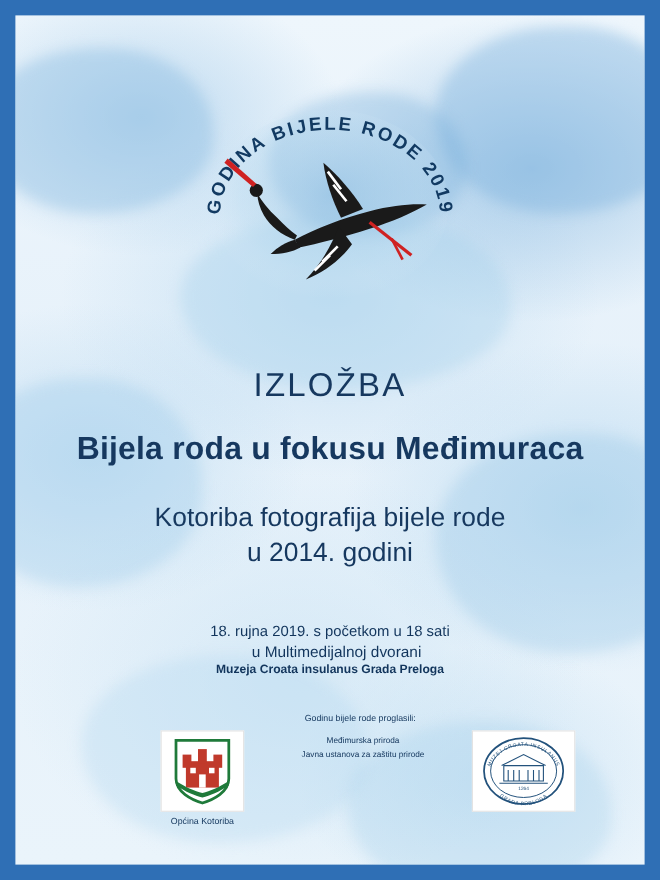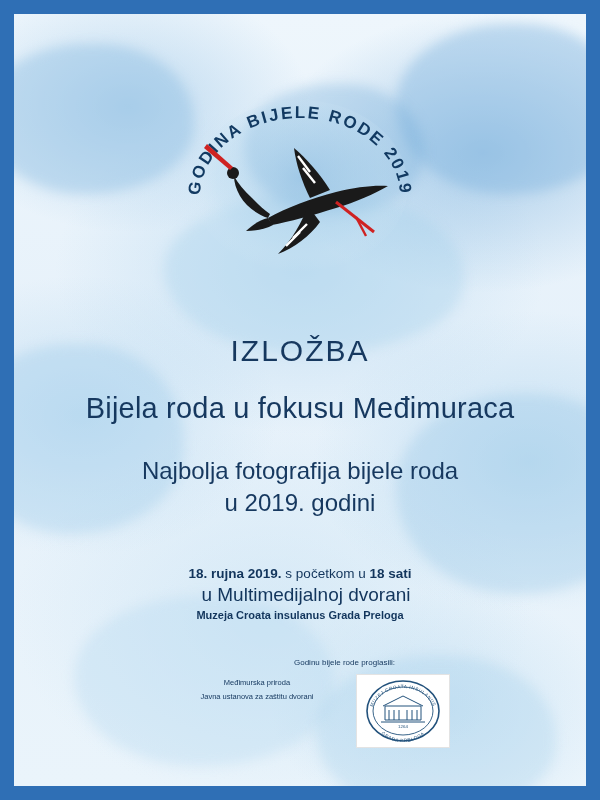--- a/index.html
+++ b/index.html
@@ -84,21 +84,21 @@
     color: #12355c;
   }
   .line-izlozba {
     font-size: 30px;
     letter-spacing: 2px;
     color: #16385f;
     margin: 0 0 24px 0;
   }
   .line-title {
     font-size: 29px;
-    font-weight: normal;
+    font-weight: bold;
     color: #16385f;
     margin: 0 0 30px 0;
     letter-spacing: 0.2px;
   }
   .line-sub1 {
     font-size: 24px;
     color: #16385f;
     margin: 0;
     line-height: 1.35;
   }
@@ -107,35 +107,35 @@
   .details {
     position: absolute;
     left: 0;
     right: 0;
     top: 552px;
     text-align: center;
     color: #12355c;
   }
   .details .d-row { margin: 0 0 3px 0; }
   .d1 { font-size: 13.5px; }
-  .d1 b { font-weight: bold; }
-  .d2 { font-size: 19px; padding-left: 12px; }
+  .d1 b { font-weight: normal; }
+  .d2 { font-size: 14px; padding-left: 12px; }
   .d3 { font-size: 11px; font-weight: bold; }
   .d4 { font-size: 12.5px; }
 
   
   .sponsors {
     position: absolute;
     left: 0;
     right: 0;
     bottom: 34px;
   }
   .spons-label {
     position: absolute;
-    left: 280px;
+    left: 263px;
     top: -16px;
     font-size: 8px;
     color: #12355c;
   }
   .logos {
     display: flex;
     justify-content: center;
     align-items: flex-start;
     gap: 26px;
     padding-left: 60px;
@@ -225,40 +225,63 @@
 
             <path d="M176 116 L214 146" stroke="#cf2222" stroke-width="3" fill="none"></path>
             <path d="M196 131 L206 150" stroke="#cf2222" stroke-width="2.4" fill="none"></path>
           </g>
         </svg>
       </div>
 
       <div class="text-block">
         <div class="line-izlozba">IZLOŽBA</div>
         <div class="line-title">Bijela roda u fokusu Međimuraca</div>
-        <div class="line-sub1">Najbolja fotografija bijele roda</div>
-        <div class="line-sub1">u 2019. godini</div>
+        <div class="line-sub1">Kotoriba fotografija bijele rode</div>
+        <div class="line-sub1">u 2014. godini</div>
       </div>
 
       <div class="details">
         <div class="d-row d1">
           <b>18. rujna 2019.</b><span> s početkom u </span><b>18 sati</b>
         </div>
         <div class="d-row d2">u Multimedijalnoj dvorani</div>
         <div class="d-row d3">Muzeja Croata insulanus Grada Preloga</div>
       </div>
 
       <div class="sponsors">
         <div class="spons-label">Godinu bijele rode proglasili:</div>
         <div class="logos">
 
+          <div class="logo-item">
+            <div class="logo-box">
+              <svg width="58" height="62" viewBox="0 0 58 62" xmlns="http://www.w3.org/2000/svg">
+                <path d="M5 3 H53 V38 C53 50 39 57 29 60 C19 57 5 50 5 38 Z" fill="#ffffff" stroke="#1f7a3a" stroke-width="2.5"></path>
+
+                <g fill="#c0392b">
+                  <rect x="14" y="22" width="30" height="24"></rect>
+                  <rect x="11" y="16" width="8" height="12"></rect>
+                  <rect x="39" y="16" width="8" height="12"></rect>
+                  <rect x="25" y="11" width="8" height="13"></rect>
+                </g>
+                <g fill="#ffffff">
+                  <rect x="26" y="34" width="6" height="12"></rect>
+                  <rect x="18" y="28" width="5" height="5"></rect>
+                  <rect x="35" y="28" width="5" height="5"></rect>
+                </g>
+                <g fill="#1f7a3a">
+                  <path d="M5 44 C14 50 22 53 29 55 C36 53 44 50 53 44 L53 40 C44 46 36 49 29 51 C22 49 14 46 5 40 Z"></path>
+                </g>
+              </svg>
+            </div>
+            <div class="logo-caption">Općina Kotoriba</div>
+          </div>
 
           <div class="logo-item">
             <div class="logo-caption small2">Međimurska priroda</div>
-            <div class="logo-caption small2">Javna ustanova za zaštitu dvorani</div>
+            <div class="logo-caption small2">Javna ustanova za zaštitu prirode</div>
           </div>
 
           <div class="logo-item">
             <div class="logo-box wide">
               <svg width="84" height="66" viewBox="0 0 84 66" xmlns="http://www.w3.org/2000/svg">
                 <defs>
                   <path id="sealTop" d="M 10 38 A 32 28 0 0 1 74 38" fill="none"></path>
                   <path id="sealBot" d="M 12 38 A 30 26 0 0 0 72 38" fill="none"></path>
                 </defs>
                 <ellipse cx="42" cy="33" rx="36" ry="30" fill="#ffffff" stroke="#23527c" stroke-width="1.6"></ellipse>

